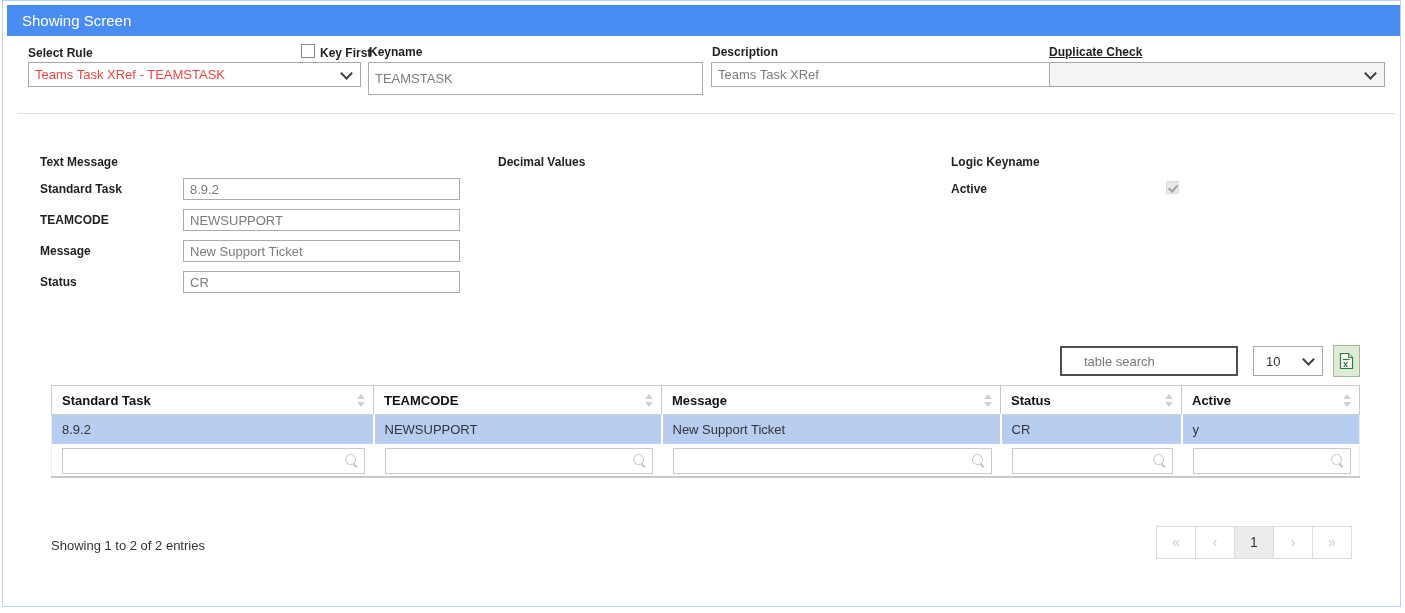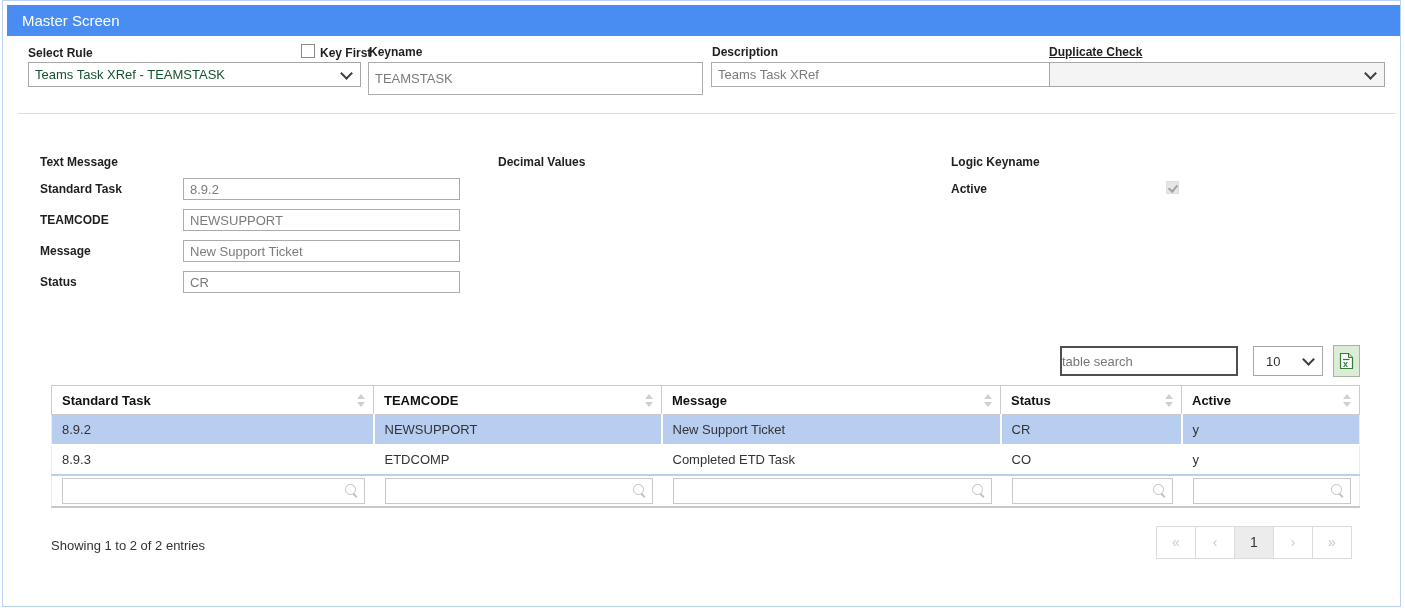--- a/index.html
+++ b/index.html
@@ -9,36 +9,36 @@
     font-size:15px;line-height:31px;padding-left:15px;}
 
   .lbl{position:absolute;font-size:12px;font-weight:bold;color:#1f1f1f;white-space:nowrap;}
   .sec{position:absolute;font-size:12px;font-weight:bold;color:#1f1f1f;white-space:nowrap;}
 
   .txt{position:absolute;box-sizing:border-box;border:1px solid #ababab;background:#fff;color:#7b7b7b;
     font-family:"Liberation Sans",sans-serif;font-size:13px;padding:2px 6px;border-radius:0;}
 
   .selwrap{position:absolute;box-sizing:border-box;}
   .selwrap select{appearance:none;-webkit-appearance:none;width:100%;height:100%;box-sizing:border-box;
-    border:1px solid #a6a6a6;background:#fff;color:#14532d;font-family:"Liberation Sans",sans-serif;
+    border:1px solid #a6a6a6;background:#fff;color:#ef4444;font-family:"Liberation Sans",sans-serif;
     font-size:13px;padding:1px 24px 1px 6px;border-radius:0;}
   .selwrap.gray select{background:#f4f4f4;}
   .selwrap .chev{position:absolute;right:10px;top:50%;width:7px;height:7px;margin-top:-6px;
     border-right:2px solid #3c3c3c;border-bottom:2px solid #3c3c3c;transform:rotate(45deg);pointer-events:none;}
   .selwrap.small select{color:#333;padding-left:12px;}
 
   .cb{position:absolute;box-sizing:border-box;width:14px;height:14px;background:#fff;border:1px solid #8a8a8a;}
   .cb.disabled-checked{width:13px;height:13px;background:#e7e7e7;border:1px solid #dedede;}
   .cb.disabled-checked::after{content:"";position:absolute;left:3px;top:1px;width:4px;height:7px;
     border:solid #a3a3a3;border-width:0 2px 2px 0;transform:rotate(40deg);}
 
   .divider{position:absolute;left:15px;top:112px;width:1377px;border-top:1px solid #dcdcdc;}
 
   .search-input{position:absolute;box-sizing:border-box;border:2px solid #4f4f4f;font-family:"Liberation Sans",sans-serif;
-    font-size:13px;color:#333;padding:0 0;}
+    font-size:13px;color:#333;padding:0 22px;}
   .search-input::placeholder{color:#777;}
 
   .xlsbtn{position:absolute;box-sizing:border-box;background:#ddecd7;border:1px solid #a2b79c;
     display:flex;align-items:center;justify-content:center;cursor:pointer;padding:0;}
 
   table.grid{position:absolute;left:48px;top:384px;width:1308px;border-collapse:collapse;table-layout:fixed;}
   table.grid th{height:29px;box-sizing:border-box;text-align:left;font-size:13px;font-weight:bold;color:#111;
     padding:0 26px 0 10px;border:1px solid #cbcbcb;position:relative;background:#fff;overflow:hidden;white-space:nowrap;}
   table.grid tbody td{height:30px;box-sizing:border-box;font-size:13px;color:#333;padding:0 8px 0 10px;
     border-right:2px solid #fff;overflow:hidden;white-space:nowrap;}
@@ -63,21 +63,21 @@
     color:#c9c9c9;font-size:14px;line-height:31px;text-align:center;cursor:pointer;user-select:none;}
   .pg:first-child{margin-left:0;}
   .pg.active{background:#ececec;color:#333;}
 </style>
 </head>
 <body>
 
 <div class="page">
 
   <div class="titlebar">
-    <span>Master Screen</span>
+    <span>Showing Screen</span>
   </div>
 
   <div class="lbl" style="left:25px;top:45px;">Select Rule</div>
   <div class="selwrap" style="left:25px;top:61px;width:333px;height:25px;">
     <select><option>Teams Task XRef - TEAMSTASK</option></select>
     <span class="chev"></span>
   </div>
 
   <span class="cb" style="left:298px;top:43px;"></span>
   <div class="lbl" style="left:317px;top:45px;">Key First</div>
@@ -150,27 +150,20 @@
       </tr>
     </thead>
     <tbody>
       <tr class="selected">
         <td>8.9.2</td>
         <td>NEWSUPPORT</td>
         <td>New Support Ticket</td>
         <td>CR</td>
         <td>y</td>
       </tr>
-      <tr class="plain">
-        <td>8.9.3</td>
-        <td>ETDCOMP</td>
-        <td>Completed ETD Task</td>
-        <td>CO</td>
-        <td>y</td>
-      </tr>
       <tr class="filters">
         <td>
             <div class="fcell"><input style=""><span class="mag"></span></div>
           </td>
         <td>
             <div class="fcell"><input style=""><span class="mag"></span></div>
           </td>
         <td>
             <div class="fcell"><input style=""><span class="mag"></span></div>
           </td>

